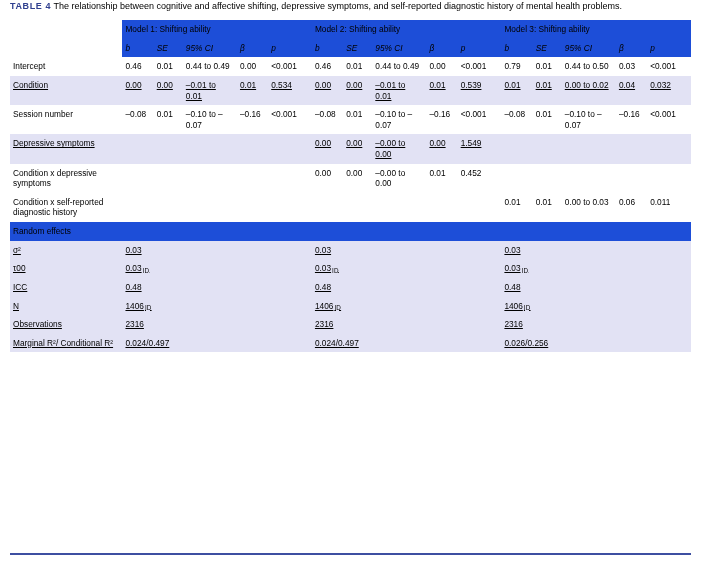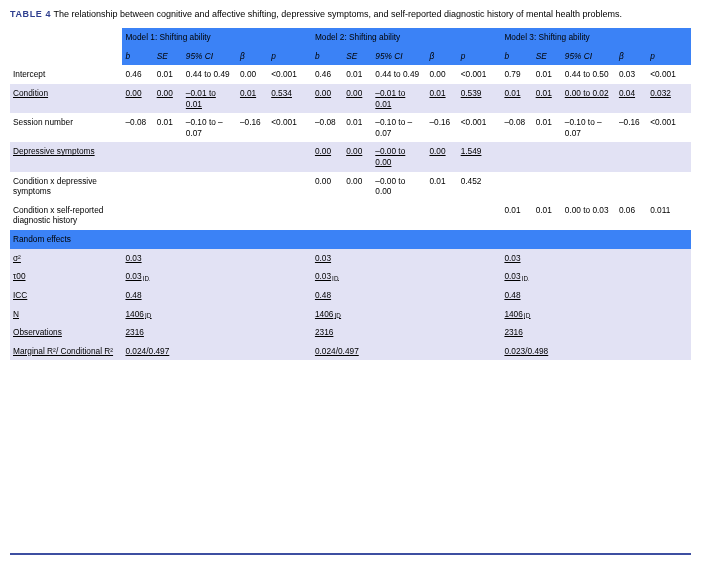--- a/index.html
+++ b/index.html
@@ -13,21 +13,21 @@
     font-family: "Liberation Sans", sans-serif;
     font-size: 8.5px;
     color: #000000;
     overflow: hidden;
   }
   .page {
     position: relative;
     width: 701px;
     height: 563px;
     box-sizing: border-box;
-    padding: 8px 10px 0 10px;
+    padding: 0 10px 0 10px;
   }
   .caption {
     font-size: 9px;
     line-height: 1.35;
     margin: 0 0 8px 0;
     color: #000;
   }
   .caption .tablelabel {
     color: #2f3f8f;
     font-weight: bold;
@@ -43,21 +43,21 @@
   }
   table.t4 td, table.t4 th {
     padding: 4px 3px 4px 3px;
     vertical-align: top;
     font-weight: normal;
     text-align: left;
     font-size: 8.3px;
     line-height: 1.28;
   }
   .band {
-    background: #3b82f6;
+    background: #1d4ed8;
   }
   .bandlight {
     background: #e2e2f4;
     text-decoration: underline;
   }
   .white {
     background: #ffffff;
   }
   .modelhdr {
     font-weight: bold;
@@ -313,20 +313,20 @@
       <td class="indent1">Observations</td>
       <td colspan="5">2316</td>
       <td colspan="5">2316</td>
       <td colspan="5">2316</td>
     </tr>
 
     <tr class="bandlight">
       <td class="indent1"><span>Marginal R²/ Conditional R²</span></td>
       <td colspan="5">0.024/0.497</td>
       <td colspan="5">0.024/0.497</td>
-      <td colspan="5">0.023/0.498</td>
+      <td colspan="5">0.026/0.256</td>
     </tr>
 
   </tbody>
     </table>
 
   <div class="bottomrule"></div>
 </div>
 
 </body></html>

